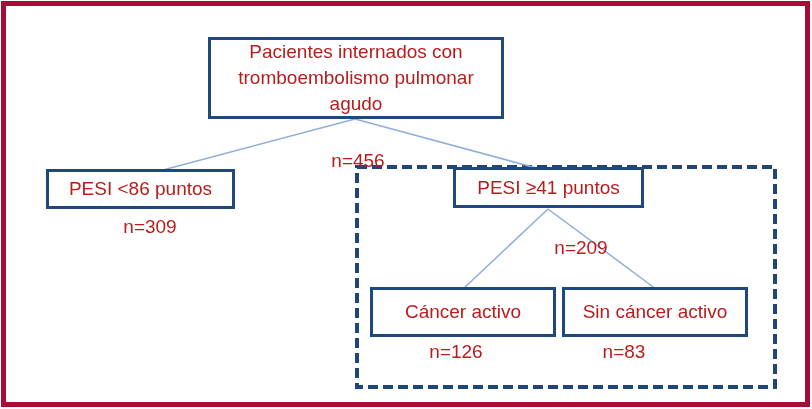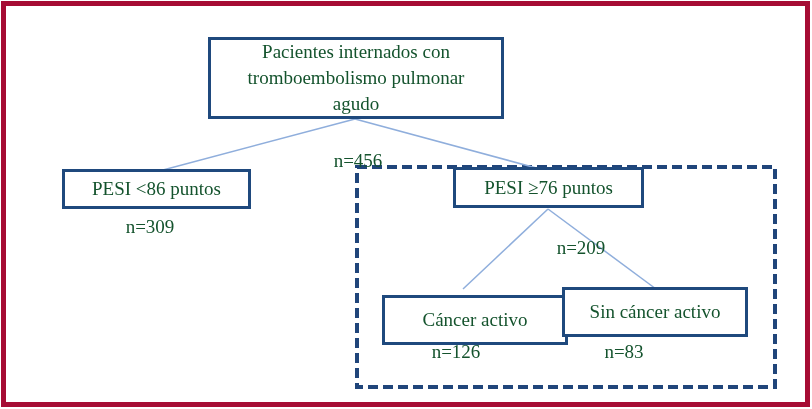--- a/index.html
+++ b/index.html
@@ -1,37 +1,37 @@
 <!DOCTYPE html>
 <html><head>
 <meta charset="utf-8">
 <style>
   html,body{margin:0;padding:0;background:#ffffff;}
   #canvas{
     position:relative;width:812px;height:409px;background:#ffffff;
-    font-family:Liberation Serif, serif;color:#14532d;overflow:hidden;
+    font-family:Liberation Sans, sans-serif;color:#b91c1c;overflow:hidden;
     box-sizing:border-box;
   }
   #red-frame{
     position:absolute;left:1px;top:1px;right:2px;bottom:2px;
     border:5px solid #a60c34;pointer-events:none;z-index:5;
   }
   #wires{position:absolute;left:0;top:0;width:812px;height:409px;z-index:1;}
   .node{
     position:absolute;box-sizing:border-box;background:#ffffff;
     border:3px solid #1f497d;display:flex;align-items:center;justify-content:center;
     text-align:center;font-size:19px;line-height:26px;z-index:2;
   }
   .count{
     position:absolute;width:140px;text-align:center;font-size:19px;z-index:3;
   }
   #node-root{left:208px;top:37px;width:296px;height:82px;padding:0 24px;}
-  #node-low-pesi{left:62px;top:169px;width:189px;height:40px;}
+  #node-low-pesi{left:46px;top:169px;width:189px;height:40px;}
   #node-high-pesi{left:453px;top:167px;width:191px;height:41px;}
-  #node-cancer{left:370px;top:295px;width:186px;height:50px;margin-left:12px;}
+  #node-cancer{left:370px;top:287px;width:186px;height:50px;}
   #node-no-cancer{left:562px;top:287px;width:186px;height:50px;text-align:right;}
   #count-root{left:288px;top:150px;}
   #count-low-pesi{left:80px;top:216px;}
   #count-high-pesi{left:511px;top:237px;}
   #count-cancer{left:386px;top:341px;}
   #count-no-cancer{left:554px;top:341px;}
 </style>
 </head>
 <body>
 
@@ -49,21 +49,21 @@
     <span>Pacientes internados con tromboembolismo pulmonar agudo</span>
   </div>
   <div class="count" id="count-root">n=456</div>
 
   <div class="node" id="node-low-pesi">
     <span>PESI &lt;86 puntos</span>
   </div>
   <div class="count" id="count-low-pesi">n=309</div>
 
   <div class="node" id="node-high-pesi">
-    <span>PESI ≥76 puntos</span>
+    <span>PESI ≥41 puntos</span>
   </div>
   <div class="count" id="count-high-pesi">n=209</div>
 
   <div class="node" id="node-cancer">
     <span>Cáncer activo</span>
   </div>
   <div class="count" id="count-cancer">n=126</div>
 
   <div class="node" id="node-no-cancer">
     <span>Sin cáncer activo</span>

